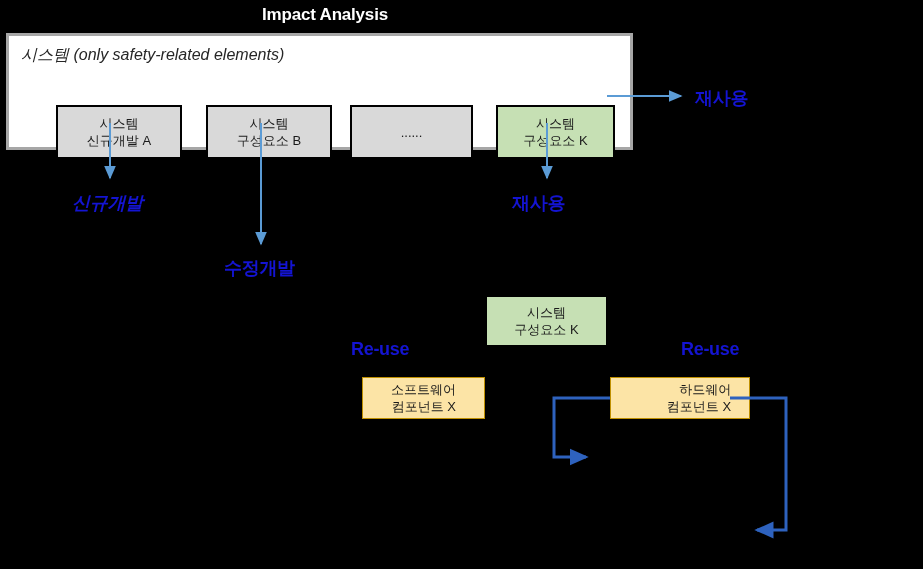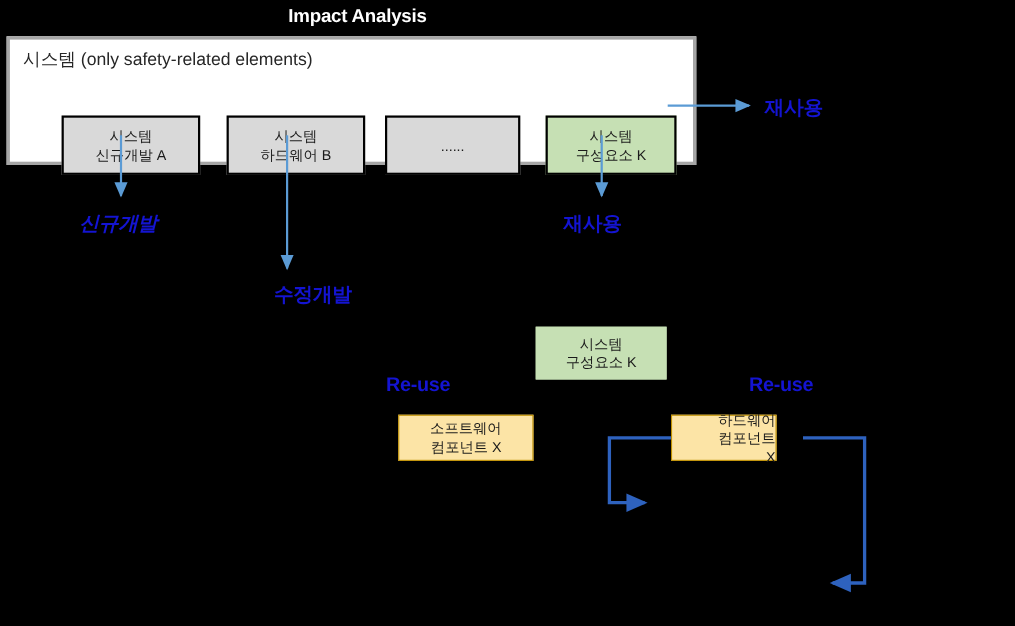--- a/index.html
+++ b/index.html
@@ -41,20 +41,21 @@
     box-sizing: border-box;
   }
   #system-container-label {
     position: absolute;
     left: 12px;
     top: 8px;
     color: #262626;
     font-size: 16px;
     line-height: 22px;
     white-space: nowrap;
+    font-style: italic;
   }
 
   
   .elem-box {
     position: absolute;
     box-sizing: border-box;
     border: 2px solid #000000;
     background: #D9D9D9;
     display: flex;
     align-items: center;
@@ -102,33 +103,33 @@
     display: flex;
     align-items: center;
     justify-content: center;
     text-align: right;
     color: #1A1A1A;
     font-size: 13px;
     line-height: 17px;
     height: 42px;
   }
   #sw-comp { left: 362px; top: 377px; width: 123px; }
-  #hw-comp { left: 610px; top: 377px; width: 96px; padding-left: 38px; }
+  #hw-comp { left: 610px; top: 377px; width: 140px; padding-left: 38px; }
 
   
   .blue-label {
     position: absolute;
     color: #1414D2;
     font-size: 18px;
     font-weight: bold;
     letter-spacing: -0.3px;
     white-space: nowrap;
   }
   #label-new-dev    { left: 72px;  top: 191px; font-style: italic; }
-  #label-mod-dev    { left: 224px; top: 256px; margin-left: 25px; }
+  #label-mod-dev    { left: 224px; top: 256px; }
   #label-reuse-down { left: 512px; top: 191px; }
   #label-reuse-right{ left: 695px; top: 86px;  }
   #label-reuse-left { left: 351px; top: 339px; }
   #label-reuse-r2   { left: 681px; top: 339px; }
 
   
   #arrow-layer {
     position: absolute;
     left: 0; top: 0;
     width: 923px;
@@ -149,21 +150,21 @@
     <div class="elem-box" id="elem-a">
       <span>
         <span class="elem-text">시스템</span>
         <span class="elem-text">신규개발 A</span>
       </span>
     </div>
 
     <div class="elem-box" id="elem-b">
       <span>
         <span class="elem-text">시스템</span>
-        <span class="elem-text">하드웨어 B</span>
+        <span class="elem-text">구성요소 B</span>
       </span>
     </div>
 
     <div class="elem-box" id="elem-dots">
       <span>
         <span class="elem-text">......</span>
       </span>
     </div>
 
     <div class="elem-box green" id="elem-k">

